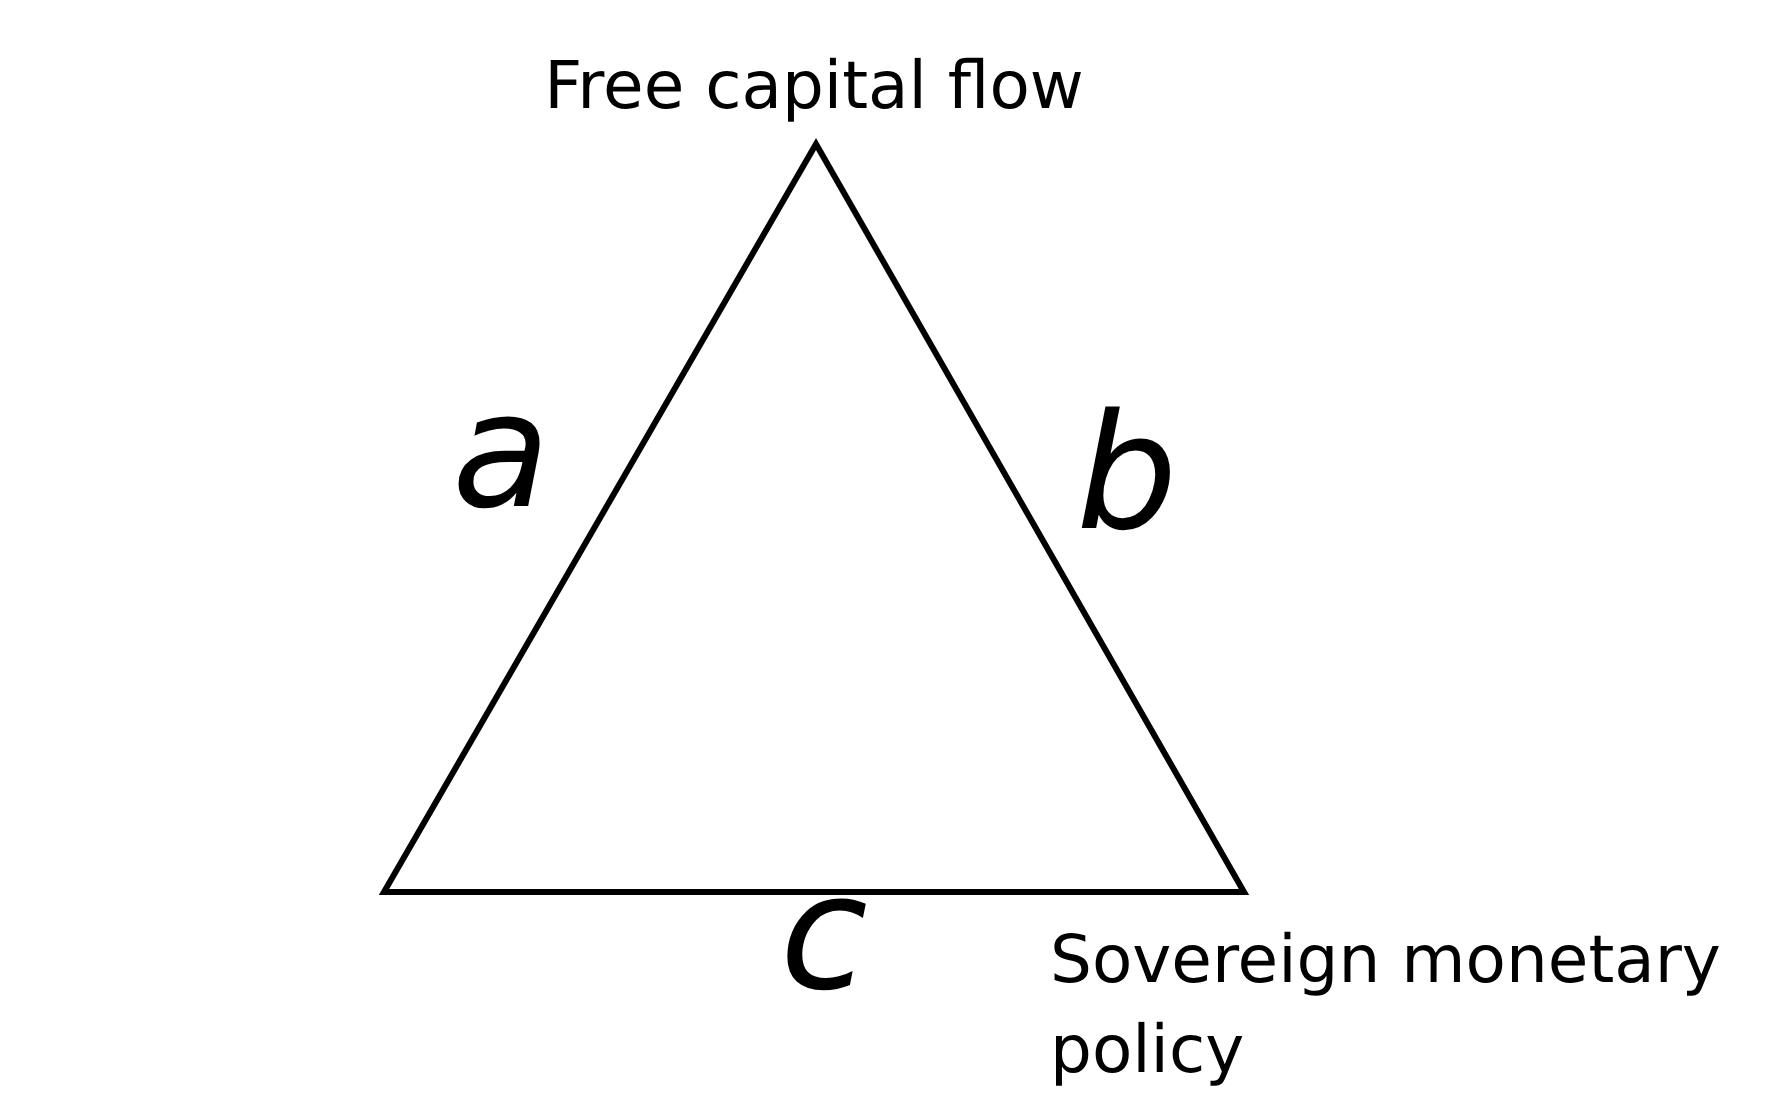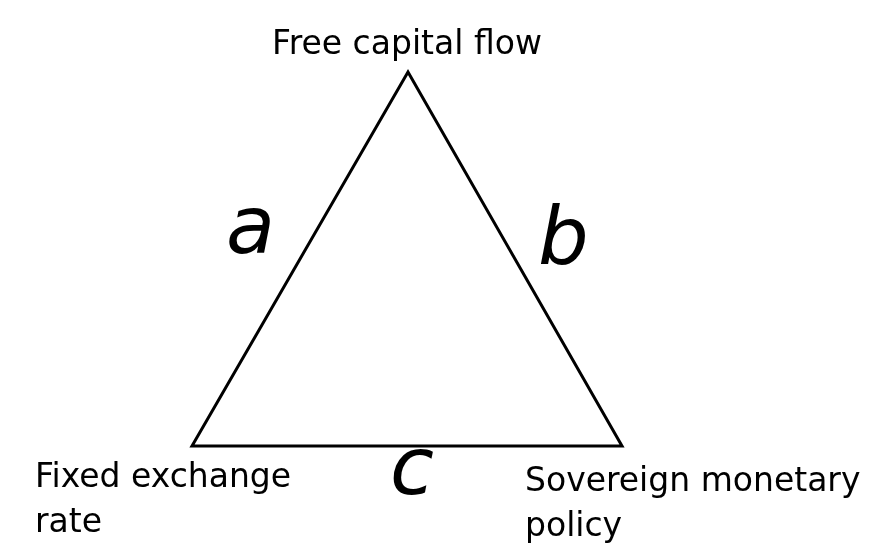--- a/index.html
+++ b/index.html
@@ -45,21 +45,20 @@
 <body>
 
 <div class="stage">
 
   <svg class="triangle-svg" width="887" height="559" viewBox="0 0 887 559">
     <polygon points="408,72 192,446 622,446" fill="none" stroke="#000000" stroke-width="3" stroke-linejoin="miter"></polygon>
   </svg>
 
   <div class="vertex-label centered" style="left:407px; top:20px;">Free capital flow</div>
 
-  <div class="vertex-label" style="left:35px; top:453px; width:295px;">Fixed exchange rate</div>
 
   <div class="vertex-label" style="left:525px; top:457px; width:365px;">Sovereign monetary policy</div>
 
   <div class="edge-label" style="left:226px; top:180px;">a</div>
 
   <div class="edge-label" style="left:538px; top:191px;">b</div>
 
   <div class="edge-label" style="left:390px; top:421px;">c</div>
 
 </div>

